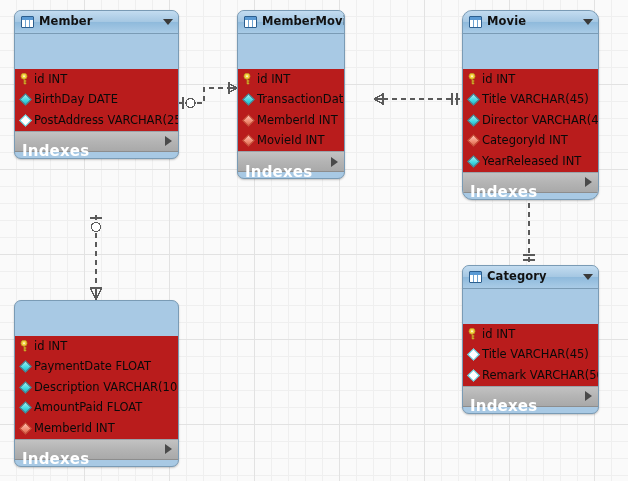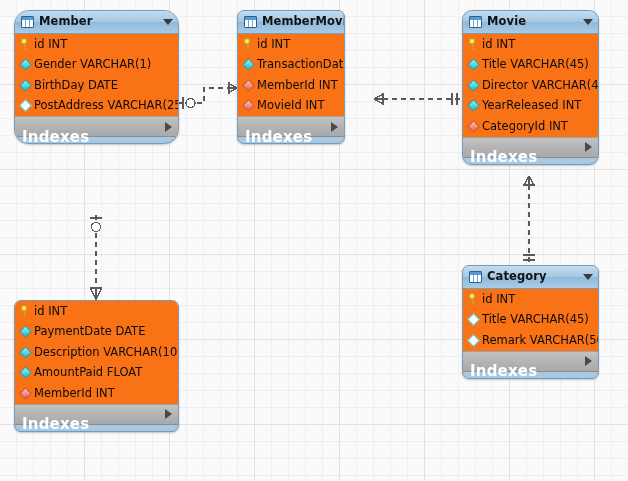--- a/index.html
+++ b/index.html
@@ -80,22 +80,23 @@
     line-height: 1;
   }
   .tbl-caret {
     margin-left: auto;
     width: 0; height: 0;
     border-left: 5px solid transparent;
     border-right: 5px solid transparent;
     border-top: 6px solid #3a3a3a;
   }
   .tbl-fields {
-    background: #f97316;
+    background: #b91c1c;
     border-bottom: 1px solid #9aa3aa;
+    margin-top: 35px;
   }
   .field-row {
     display: flex;
     align-items: center;
     height: 20.5px;
     padding-left: 5px;
     white-space: nowrap;
   }
   .fld-label {
     font-size: 11.5px;
@@ -208,38 +209,34 @@
         <line x1="90" y1="218" x2="102" y2="218" stroke-dasharray="0"></line>
         <circle cx="96" cy="227" r="4.5" fill="#ffffff" stroke-dasharray="0"></circle>
 
         <line x1="90" y1="288" x2="102" y2="288" stroke-dasharray="0"></line>
         <path d="M96,300 L91,289 M96,300 L101,289 M96,300 L96,289" stroke-dasharray="0"></path>
       </g>
 
     </g>
   </svg>
 
-  <div class="table-box" style="left:14px; top:10px; width:165px;border-radius:15px;">
+  <div class="table-box" style="left:14px; top:10px; width:165px;">
     <div class="tbl-header">
       <span class="tbl-icon"></span>
       <span class="tbl-title">Member</span>
       <span class="tbl-caret"></span>
     </div>
     <div class="tbl-fields">
       <div class="field-row">
         <svg class="ic ic-key" viewBox="0 0 11 12">
           <circle cx="4" cy="3.2" r="3" fill="#f5cf3d" stroke="#b8941f" stroke-width="0.8"></circle>
           <circle cx="4" cy="3.2" r="1" fill="#fff8d0"></circle>
           <path d="M4,6 L4,11 L6,11 L6,9.8 L4.6,9.8 L4.6,8.6 L6,8.6 L6,7.4 L4.6,7.4" fill="#f5cf3d" stroke="#b8941f" stroke-width="0.7"></path>
         </svg>
         <span class="fld-label">id INT</span>
-      </div>
-      <div class="field-row">
-        <span class="ic ic-diamond cyan"></span>
-        <span class="fld-label">Gender VARCHAR(1)</span>
       </div>
       <div class="field-row">
         <span class="ic ic-diamond cyan"></span>
         <span class="fld-label">BirthDay DATE</span>
       </div>
       <div class="field-row">
         <span class="ic ic-diamond hollow"></span>
         <span class="fld-label">PostAddress VARCHAR(255)</span>
       </div>
     </div>
@@ -300,26 +297,26 @@
       </div>
       <div class="field-row">
         <span class="ic ic-diamond cyan"></span>
         <span class="fld-label">Title VARCHAR(45)</span>
       </div>
       <div class="field-row">
         <span class="ic ic-diamond cyan"></span>
         <span class="fld-label">Director VARCHAR(45)</span>
       </div>
       <div class="field-row">
-        <span class="ic ic-diamond cyan"></span>
-        <span class="fld-label">YearReleased INT</span>
-      </div>
-      <div class="field-row">
         <span class="ic ic-diamond red"></span>
         <span class="fld-label">CategoryId INT</span>
+      </div>
+      <div class="field-row">
+        <span class="ic ic-diamond cyan"></span>
+        <span class="fld-label">YearReleased INT</span>
       </div>
     </div>
     <div class="tbl-footer">
       <span class="footer-label">Indexes</span>
       <span class="footer-caret"></span>
     </div>
   </div>
 
   <div class="table-box" style="left:462px; top:265px; width:137px;">
     <div class="tbl-header">
@@ -356,21 +353,21 @@
       <div class="field-row">
         <svg class="ic ic-key" viewBox="0 0 11 12">
           <circle cx="4" cy="3.2" r="3" fill="#f5cf3d" stroke="#b8941f" stroke-width="0.8"></circle>
           <circle cx="4" cy="3.2" r="1" fill="#fff8d0"></circle>
           <path d="M4,6 L4,11 L6,11 L6,9.8 L4.6,9.8 L4.6,8.6 L6,8.6 L6,7.4 L4.6,7.4" fill="#f5cf3d" stroke="#b8941f" stroke-width="0.7"></path>
         </svg>
         <span class="fld-label">id INT</span>
       </div>
       <div class="field-row">
         <span class="ic ic-diamond cyan"></span>
-        <span class="fld-label">PaymentDate DATE</span>
+        <span class="fld-label">PaymentDate FLOAT</span>
       </div>
       <div class="field-row">
         <span class="ic ic-diamond cyan"></span>
         <span class="fld-label">Description VARCHAR(100)</span>
       </div>
       <div class="field-row">
         <span class="ic ic-diamond cyan"></span>
         <span class="fld-label">AmountPaid FLOAT</span>
       </div>
       <div class="field-row">

